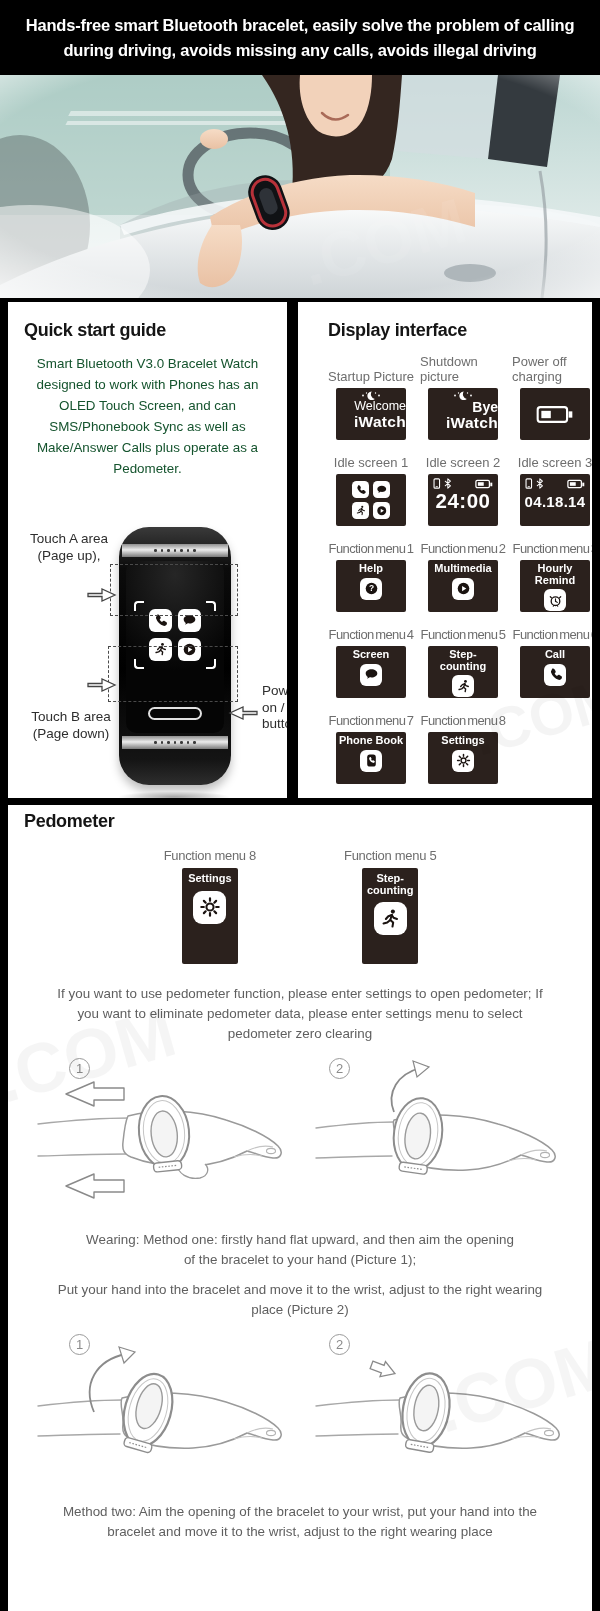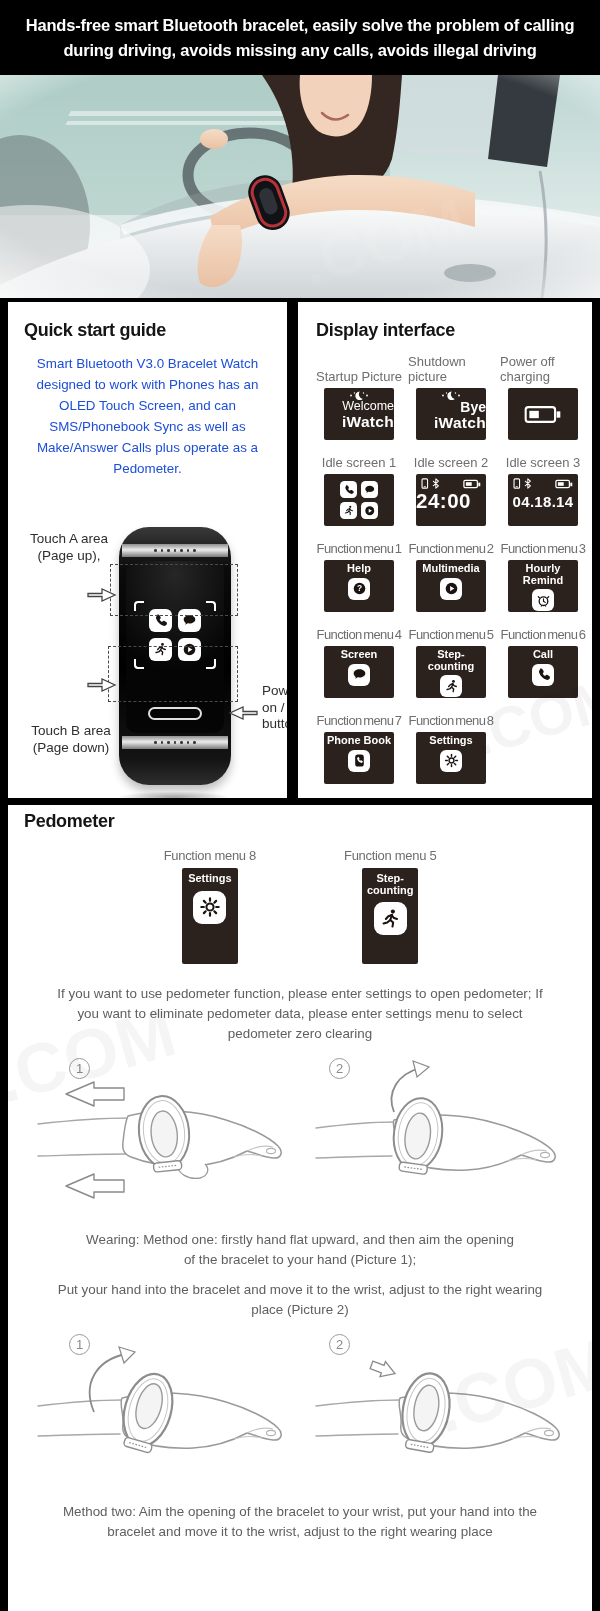--- a/index.html
+++ b/index.html
@@ -9,23 +9,23 @@
   
   .hdr{height:75px;display:flex;align-items:center;justify-content:center;text-align:center;
        color:#fff;font-size:16.5px;line-height:25px;font-weight:600;letter-spacing:-0.2px;padding:0 20px;}
   
   .photo{position:relative;height:223px;overflow:hidden;background:#dfe9e8;}
   .photo svg{display:block;width:100%;height:100%;}
   
   .panels{display:flex;gap:11px;margin:4px 8px 0;height:496px;}
   .panel{background:#fff;position:relative;overflow:hidden;}
   .panel.qs{width:279px;padding:14px 16px;}
-  .panel.di{flex:1;padding:14px 18px;}
+  .panel.di{flex:1;padding:14px 30px;}
   h2.ptitle{margin:4px 0 0;font-size:18px;color:#151515;font-weight:700;letter-spacing:-0.3px;}
-  .qs-desc{margin:12px 0 0;font-size:13.4px;line-height:21px;color:#1d4ed8;text-align:center;}
+  .qs-desc{margin:12px 0 0;font-size:13.4px;line-height:21px;color:#14532d;text-align:center;}
   
   .device-area{position:relative;height:330px;margin-top:2px;}
   .device{position:absolute;left:95px;top:46px;width:112px;height:258px;border-radius:30px;
           background:linear-gradient(180deg,#3a3a3a 0%,#0b0b0b 16%,#000 55%,#141414 90%,#2e2e2e 100%);
           box-shadow:0 6px 10px rgba(0,0,0,.25);}
   .band{position:absolute;left:3px;right:3px;height:13px;display:flex;align-items:center;justify-content:center;gap:4px;
         background:linear-gradient(180deg,#8f8f8f,#ececec 45%,#7a7a7a);}
   .band.top{top:17px;} .band.bot{top:209px;}
   .band i{width:2.5px;height:2.5px;border-radius:50%;background:#3b3b3b;}
   .dscreen{position:absolute;left:7px;top:34px;right:7px;height:172px;border-radius:10px;
@@ -43,21 +43,21 @@
         border:2px solid #e0e0e0;border-radius:9px;}
   .dash{position:absolute;border:1.6px dashed #4a4a4a;}
   .dash.a{left:86px;top:83px;width:128px;height:52px;}
   .dash.b{left:84px;top:165px;width:130px;height:56px;}
   .arrowsvg{position:absolute;width:30px;height:16px;}
   .arrowsvg.a{left:63px;top:106px;}
   .arrowsvg.b{left:63px;top:196px;}
   .arrowsvg.p{left:204px;top:224px;}
   .tlabel{position:absolute;font-size:13.5px;line-height:16.5px;color:#2e2e2e;text-align:center;}
   .tlabel.a{left:0;top:50px;width:90px;}
-  .tlabel.b{left:0;top:242px;width:94px;}
+  .tlabel.b{left:0;top:228px;width:94px;}
   .tlabel.p{left:238px;top:202px;width:56px;text-align:left;}
   .devshadow{position:absolute;left:70px;top:308px;width:160px;height:16px;
              background:radial-gradient(50% 50% at 50% 50%,rgba(0,0,0,.35),rgba(0,0,0,0) 70%);}
   
   .di-grid{display:grid;grid-template-columns:repeat(3,1fr);column-gap:6px;margin-top:12px;}
   .cell{display:flex;flex-direction:column;align-items:center;margin-bottom:13px;}
   .clabel{min-height:17px;margin-bottom:4px;display:flex;align-items:flex-end;justify-content:center;}
   .clabel span{display:block;font-size:13px;line-height:15px;color:#6e6e6e;}
   .clabel.two{min-height:31px;width:86px;}
   .clabel.tight span{letter-spacing:-0.6px;word-spacing:-1.5px;}
@@ -68,21 +68,21 @@
   .w1.bye{font-size:14px;font-weight:700;line-height:14px;}
   .w2{font-size:15.5px;font-weight:700;line-height:17px;letter-spacing:.3px;}
   .scr.center{display:flex;align-items:center;justify-content:center;}
   .battsvg{width:40px;height:21px;}
   .mini-tiles{display:grid;grid-template-columns:17px 17px;gap:3.5px;}
   .mini-tile{width:17px;height:17px;background:#fff;border-radius:4.5px;display:flex;align-items:center;justify-content:center;}
   .mini-tile svg{width:11.5px;height:11.5px;fill:#1a1310;}
   .statusrow{display:flex;align-items:center;gap:2.5px;padding:4px 5px 0;}
   .statusrow .sp{flex:1;}
   .svg-ph{width:8px;height:11px;} .svg-bt{width:8px;height:11px;} .svg-mb{width:18px;height:10px;}
-  .timetext{font-size:20.5px;font-weight:700;line-height:23px;letter-spacing:.5px;}
+  .timetext{text-align:center;font-size:20.5px;font-weight:700;line-height:23px;letter-spacing:.5px;}
   .datetext{text-align:center;font-size:15px;font-weight:700;line-height:25px;letter-spacing:.3px;}
   .scr.menu{text-align:center;}
   .mtext{font-size:11px;font-weight:700;line-height:11.5px;padding-top:3px;}
   .mtile{width:22px;height:22px;background:#fff;border-radius:6px;margin:3px auto 0;
          display:flex;align-items:center;justify-content:center;}
   .mtile svg{width:15px;height:15px;fill:#1a1310;}
   
   .panel.pedo{margin:7px 8px 0;height:827px;padding:2px 16px;}
   .pd-row{display:flex;justify-content:center;gap:88px;margin-top:16px;}
   .pd-col{display:flex;flex-direction:column;align-items:center;}

